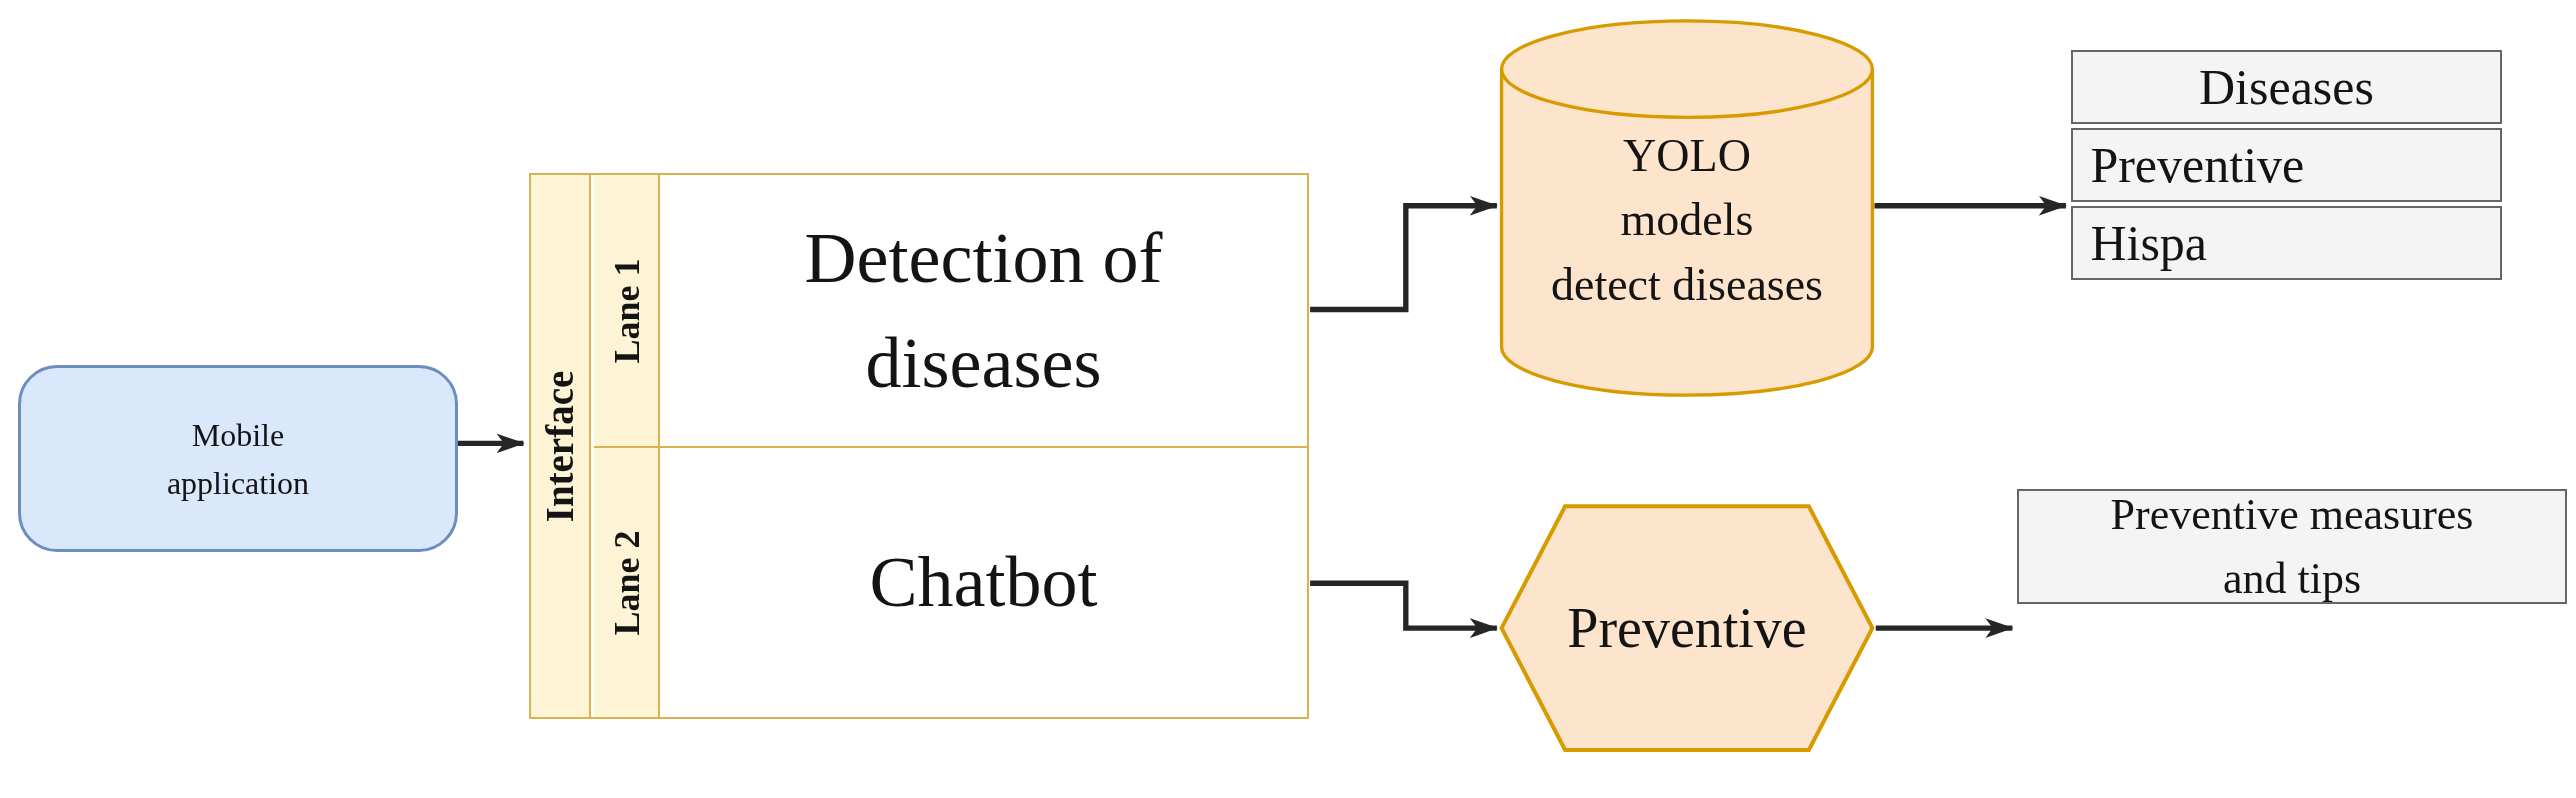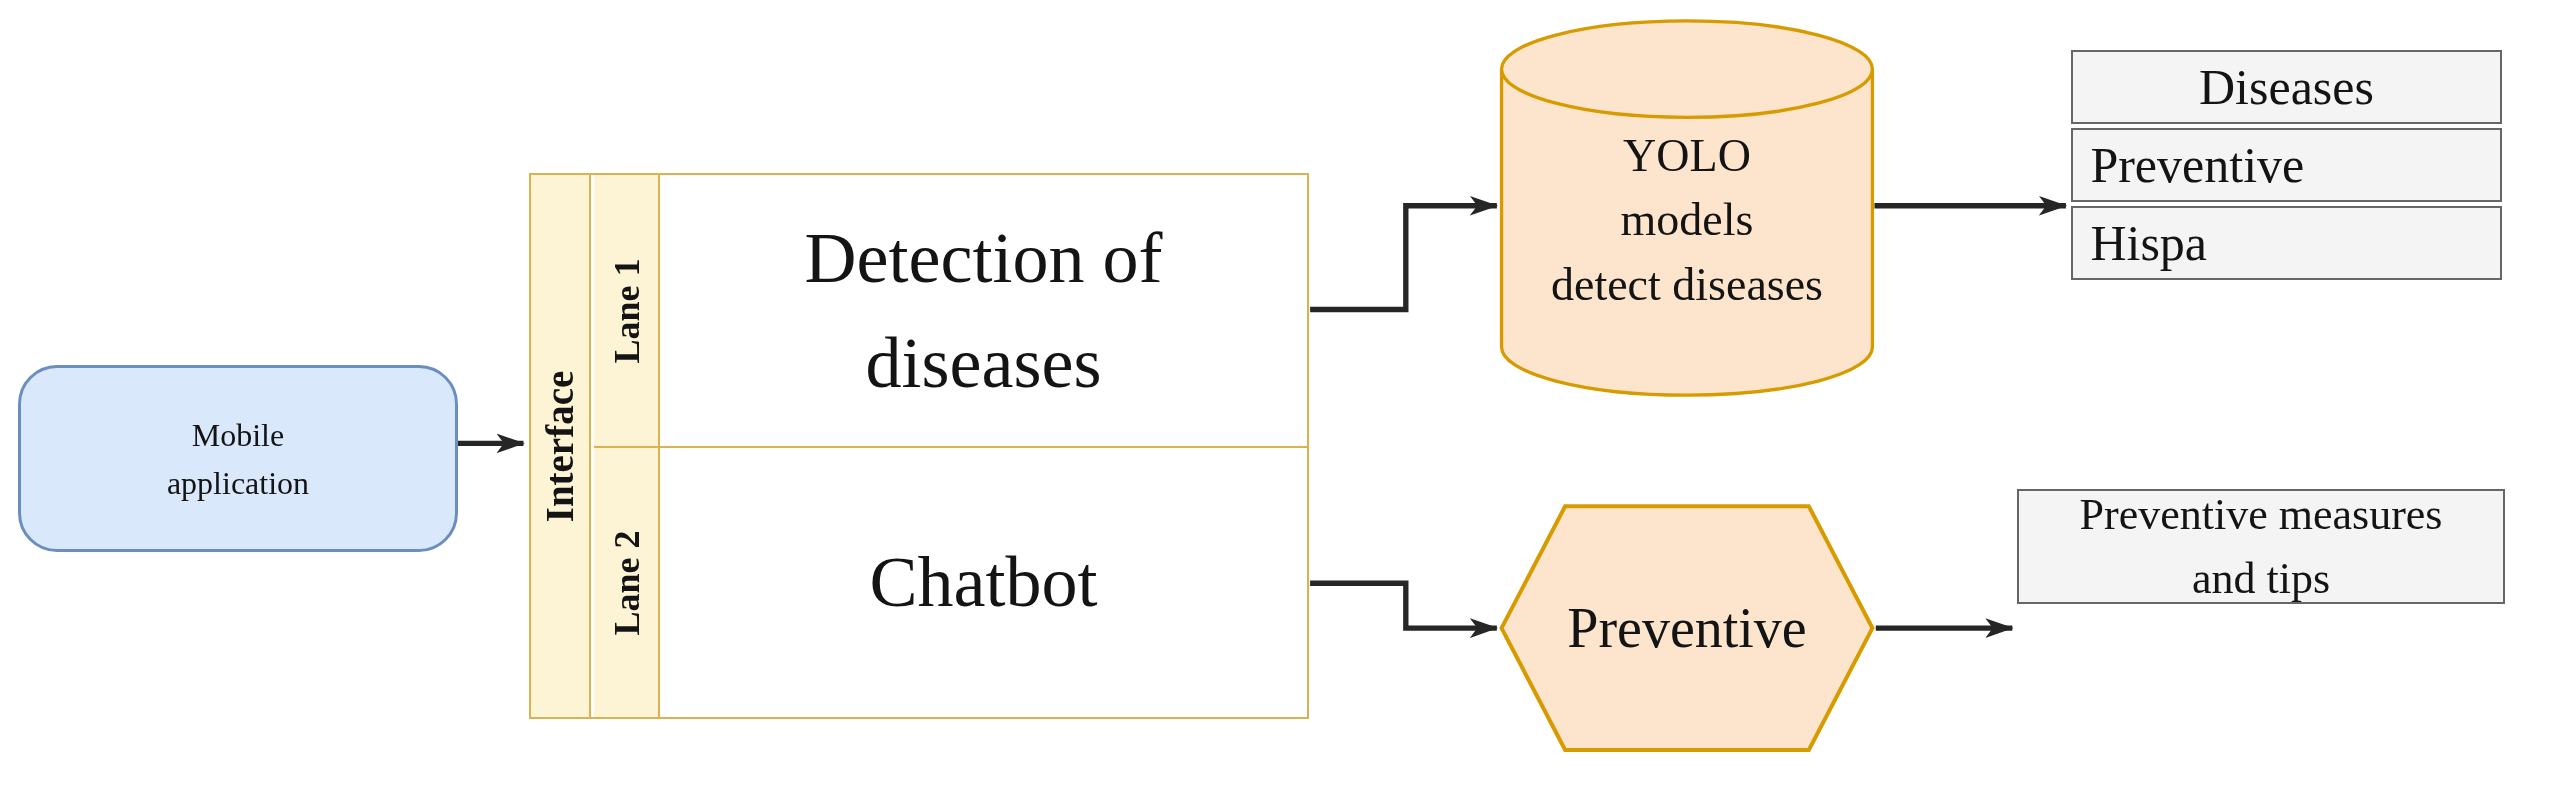--- a/index.html
+++ b/index.html
@@ -61,21 +61,21 @@
   .gcell{
     box-sizing:border-box; width:100%;
     background:var(--gray-fill); border:2.7px solid var(--gray-stroke);
     display:flex; align-items:center; font-size:50px;
   }
   .gcell + .gcell{margin-top:4px;}
   .diseases-table{left:2071px; top:50px; width:431px;}
   .diseases-table .gcell{height:74px;}
   .gcell.head{justify-content:center;}
   .gcell.row{padding-left:17.4px;}
-  .results-table{left:2017px; top:489px; width:488px;}
+  .results-table{left:2017px; top:489px; width:550px;}
   .results-table .gcell{justify-content:center; text-align:center; font-size:44px; line-height:1.45;}
   .results-table .cell-1{height:115px;}
   .results-table .cell-2{height:136px;}
 </style>
 </head>
 <body>
 
 <div class="canvas">
 
   <svg class="abs shape-layer" width="2576" height="799" viewBox="0 0 3848 1193" xmlns="http://www.w3.org/2000/svg">

